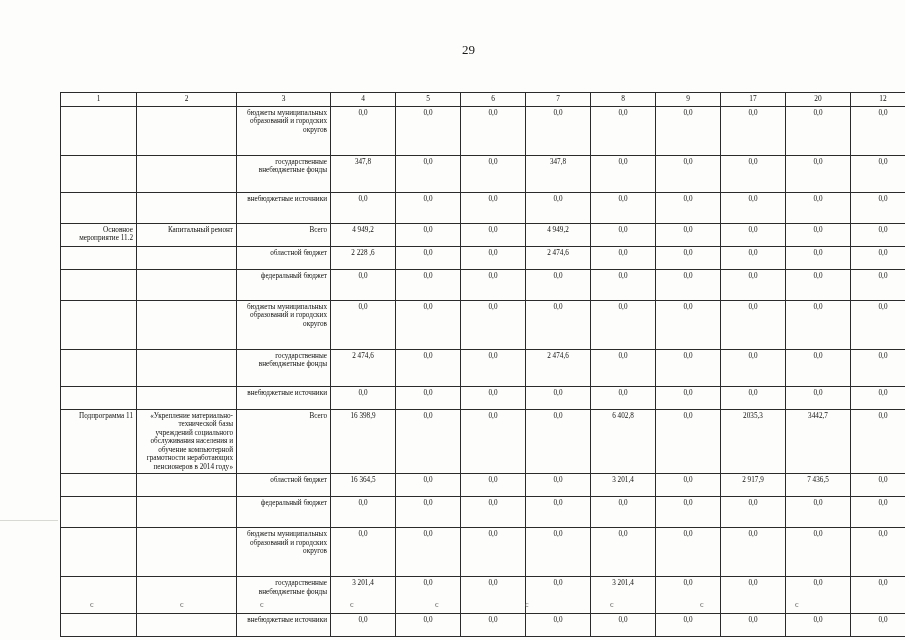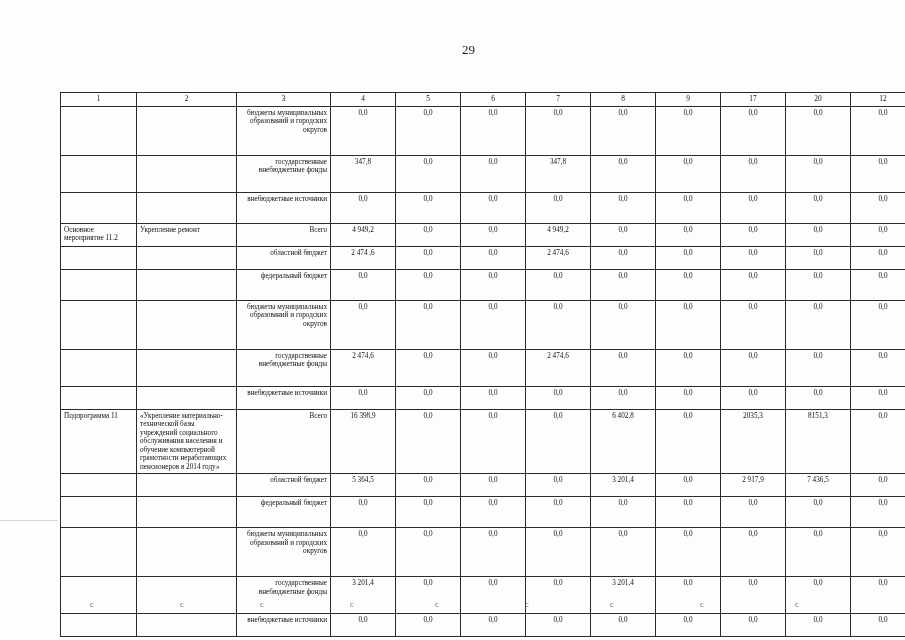--- a/index.html
+++ b/index.html
@@ -61,21 +61,21 @@
   }
   td.num {
     text-align: center;
     vertical-align: top;
     white-space: nowrap;
   }
   td.label {
     text-align: right;
   }
   td.cat {
-    text-align: left;
+    text-align: right;
   }
   .c1 { width: 76px; }
   .c2 { width: 100px; }
   .c3 { width: 94px; }
   .cnum { width: 65px; }
   .tall-bud { height: 44px; }
   .tall-gov { height: 32px; }
   .tall-ext { height: 26px; }
   .r-small { height: 18px; }
   .marks {
@@ -186,37 +186,37 @@
             <td class="num">0,0</td>
             <td class="num">0,0</td>
             <td class="num">0,0</td>
             <td class="num">0,0</td>
             <td class="num">0,0</td>
             <td class="num">0,0</td>
             <td class="num">0,0</td>
           </tr>
           <tr>
             <td class="cat r-small">Основное мероприятие 11.2</td>
-            <td class="cat">Укрепление ремонт</td>
+            <td class="cat">Капитальный ремонт</td>
             <td class="label">Всего</td>
             <td class="num">4 949,2</td>
             <td class="num">0,0</td>
             <td class="num">0,0</td>
             <td class="num">4 949,2</td>
             <td class="num">0,0</td>
             <td class="num">0,0</td>
             <td class="num">0,0</td>
             <td class="num">0,0</td>
             <td class="num">0,0</td>
           </tr>
           <tr>
             <td class="cat r-small"></td>
             <td class="cat"></td>
             <td class="label">областной бюджет</td>
-            <td class="num">2 474 ,6</td>
+            <td class="num">2 228 ,6</td>
             <td class="num">0,0</td>
             <td class="num">0,0</td>
             <td class="num">2 474,6</td>
             <td class="num">0,0</td>
             <td class="num">0,0</td>
             <td class="num">0,0</td>
             <td class="num">0,0</td>
             <td class="num">0,0</td>
           </tr>
           <tr>
@@ -279,28 +279,28 @@
             <td class="cat r-small">Подпрограмма 11</td>
             <td class="cat">«Укрепление материально-технической базы учреждений социального обслуживания населения и обучение компьютерной грамотности неработающих пенсионеров в 2014 году»</td>
             <td class="label">Всего</td>
             <td class="num">16 398,9</td>
             <td class="num">0,0</td>
             <td class="num">0,0</td>
             <td class="num">0,0</td>
             <td class="num">6 402,8</td>
             <td class="num">0,0</td>
             <td class="num">2035,3</td>
-            <td class="num">8151,3</td>
+            <td class="num">3442,7</td>
             <td class="num">0,0</td>
           </tr>
           <tr>
             <td class="cat r-small"></td>
             <td class="cat"></td>
             <td class="label">областной бюджет</td>
-            <td class="num">5 364,5</td>
+            <td class="num">16 364,5</td>
             <td class="num">0,0</td>
             <td class="num">0,0</td>
             <td class="num">0,0</td>
             <td class="num">3 201,4</td>
             <td class="num">0,0</td>
             <td class="num">2 917,9</td>
             <td class="num">7 436,5</td>
             <td class="num">0,0</td>
           </tr>
           <tr>

